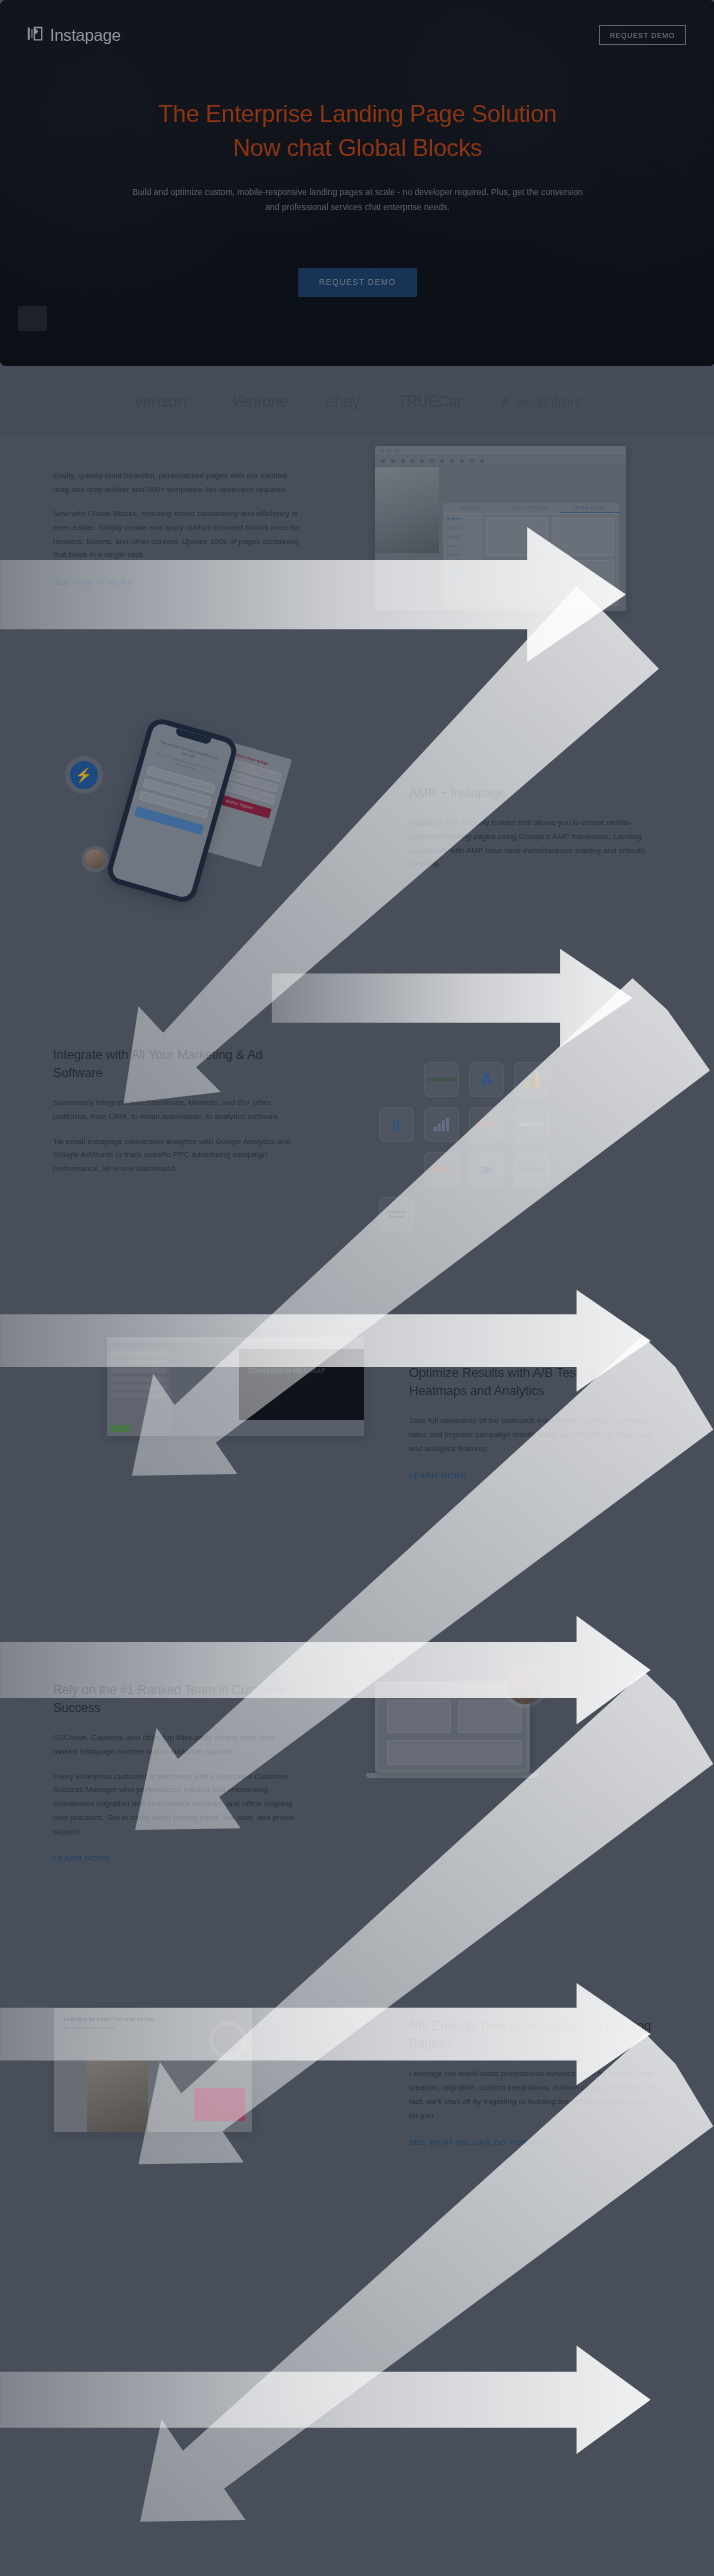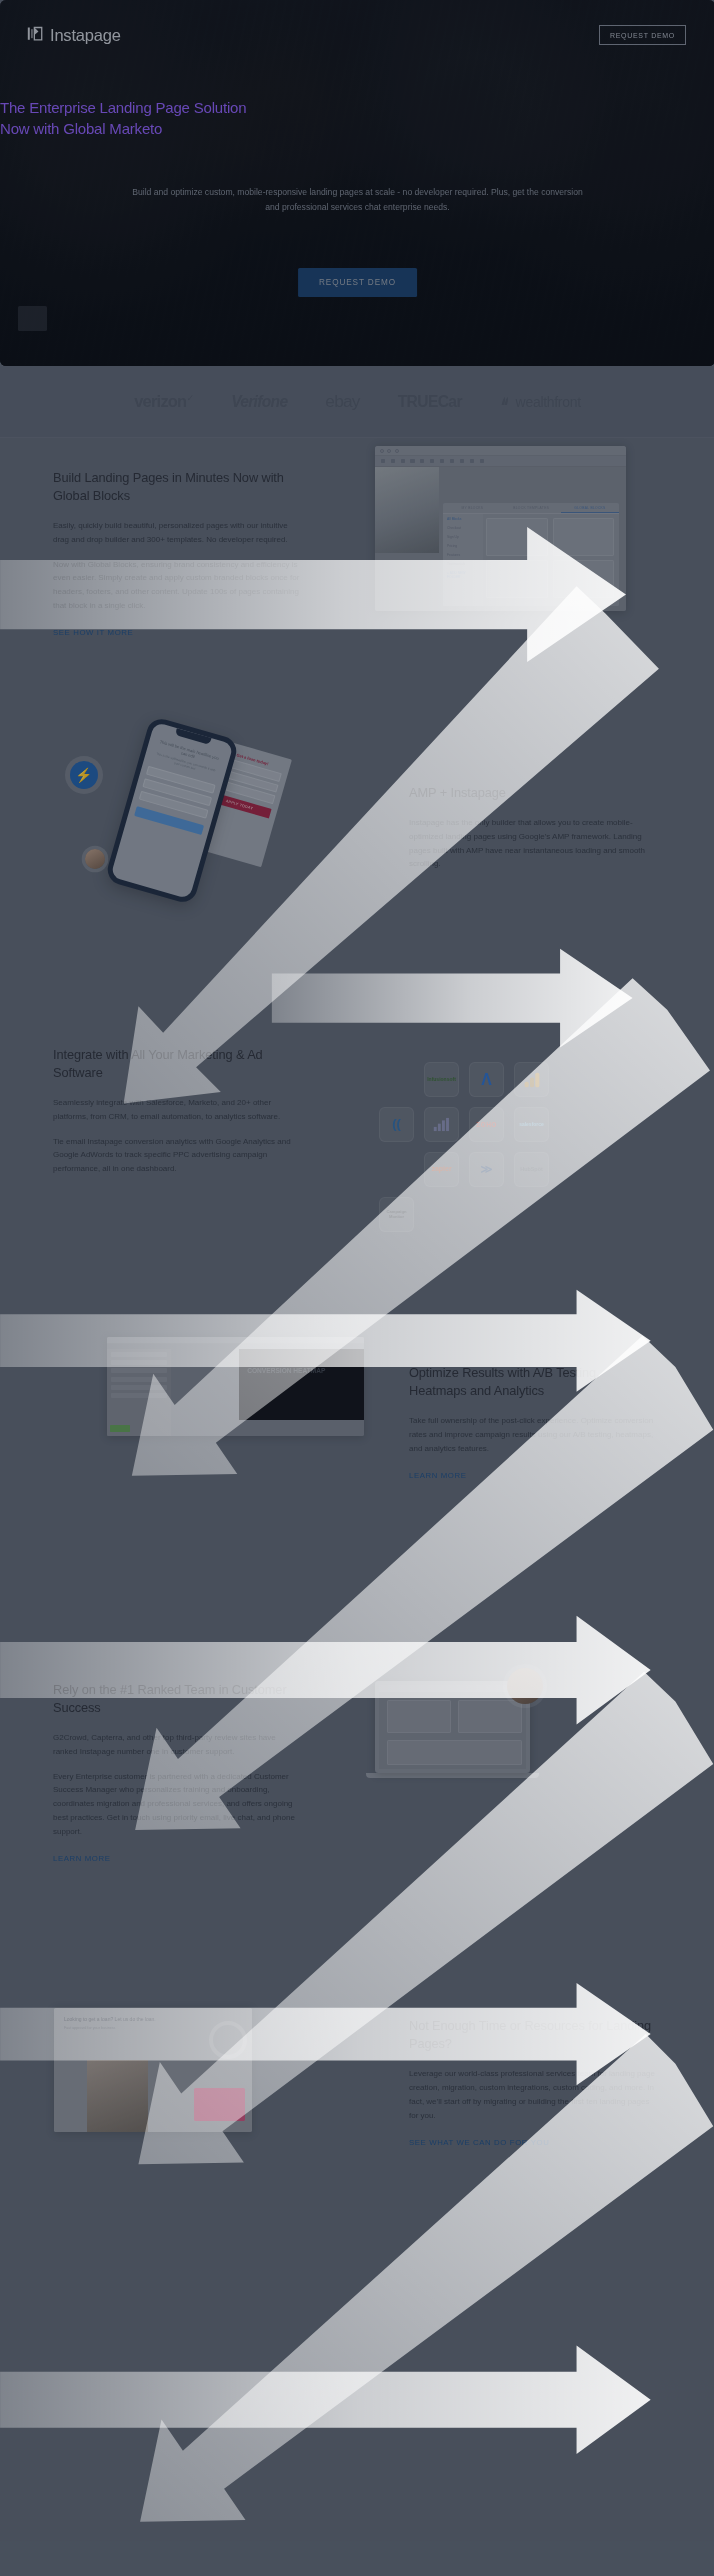--- a/index.html
+++ b/index.html
@@ -63,24 +63,25 @@
     color: #aeb5bf;
     font-size: 7px;
     letter-spacing: 0.7px;
     padding: 5.8px 10px 5px;
     background: transparent;
     line-height: 1;
     cursor: pointer;
   }
   .hero-h1 {
     position: absolute; top: 97px; left: 0; width: 715px;
-    font-size: 15px;
+    text-align: center;
+    font-size: 24px;
     font-weight: 400;
     line-height: 1.42;
-    color: #8b5cf6;
+    color: #c2410c;
     letter-spacing: -0.2px;
   }
   .hero-sub {
     position: absolute; top: 185px; left: 0; width: 715px;
     text-align: center;
     color: #7d8591;
     font-size: 8.6px;
     line-height: 1.75;
   }
   .hero-sub .p2 { margin-top: 7.4px; }
@@ -329,21 +330,21 @@
             <path d="M9 3 L14 8 L9 12 z" fill="#c6cbd2"></path>
           </svg>
         </span>
         <span class="brand-name">Instapage</span>
       </div>
 
       <button class="hdr-cta">REQUEST DEMO</button>
 
       <h1 class="hero-h1">
         <span>The Enterprise Landing Page Solution</span><br>
-        <span>Now with Global Marketo</span>
+        <span>Now chat Global Blocks</span>
       </h1>
 
       <div class="hero-sub">
         <div class="p1">
           <span>Build and optimize custom, mobile-responsive landing pages at scale - no developer required. Plus, get the conversion</span><br>
           <span>and professional services chat enterprise needs.</span>
         </div>
       </div>
 
       <button class="hero-btn">REQUEST DEMO</button>
@@ -368,21 +369,20 @@
       <svg width="12.4" height="12.4" viewBox="0 0 15 15">
         <path d="M2 12 C3 6 5 3 6 2 C6.5 6 5.5 10 5 12 z" fill="#4e5765"></path>
         <path d="M5.5 12 C6.5 6 8.5 3 9.5 2 C10 6 9 10 8.5 12 z" fill="#4e5765"></path>
       </svg>
       <span>wealthfront</span>
     </div>
   </div>
 
   <div class="section" style="height:247px">
     <div class="col-text left" style="top:31px;width:247px">
-      <h2 class="sec-h2">Build Landing Pages in Minutes Now with Global Blocks</h2>
       <p class="sec-p">Easily, quickly build beautiful, personalized pages with our intuitive drag and drop builder and 300+ templates. No developer required.</p>
       <p class="sec-p">Now with Global Blocks, ensuring brand consistency and efficiency is even easier. Simply create and apply custom branded blocks once for headers, footers, and other content. Update 100s of pages containing that block in a single click.</p>
       <a class="sec-link">SEE HOW IT MORE</a>
     </div>
 
     <div class="vis browser" style="left:375px;top:8.2px;width:251px;height:165px">
       <div class="browser-bar">
         <span class="dot"></span>
         <span class="dot"></span>
         <span class="dot"></span>

